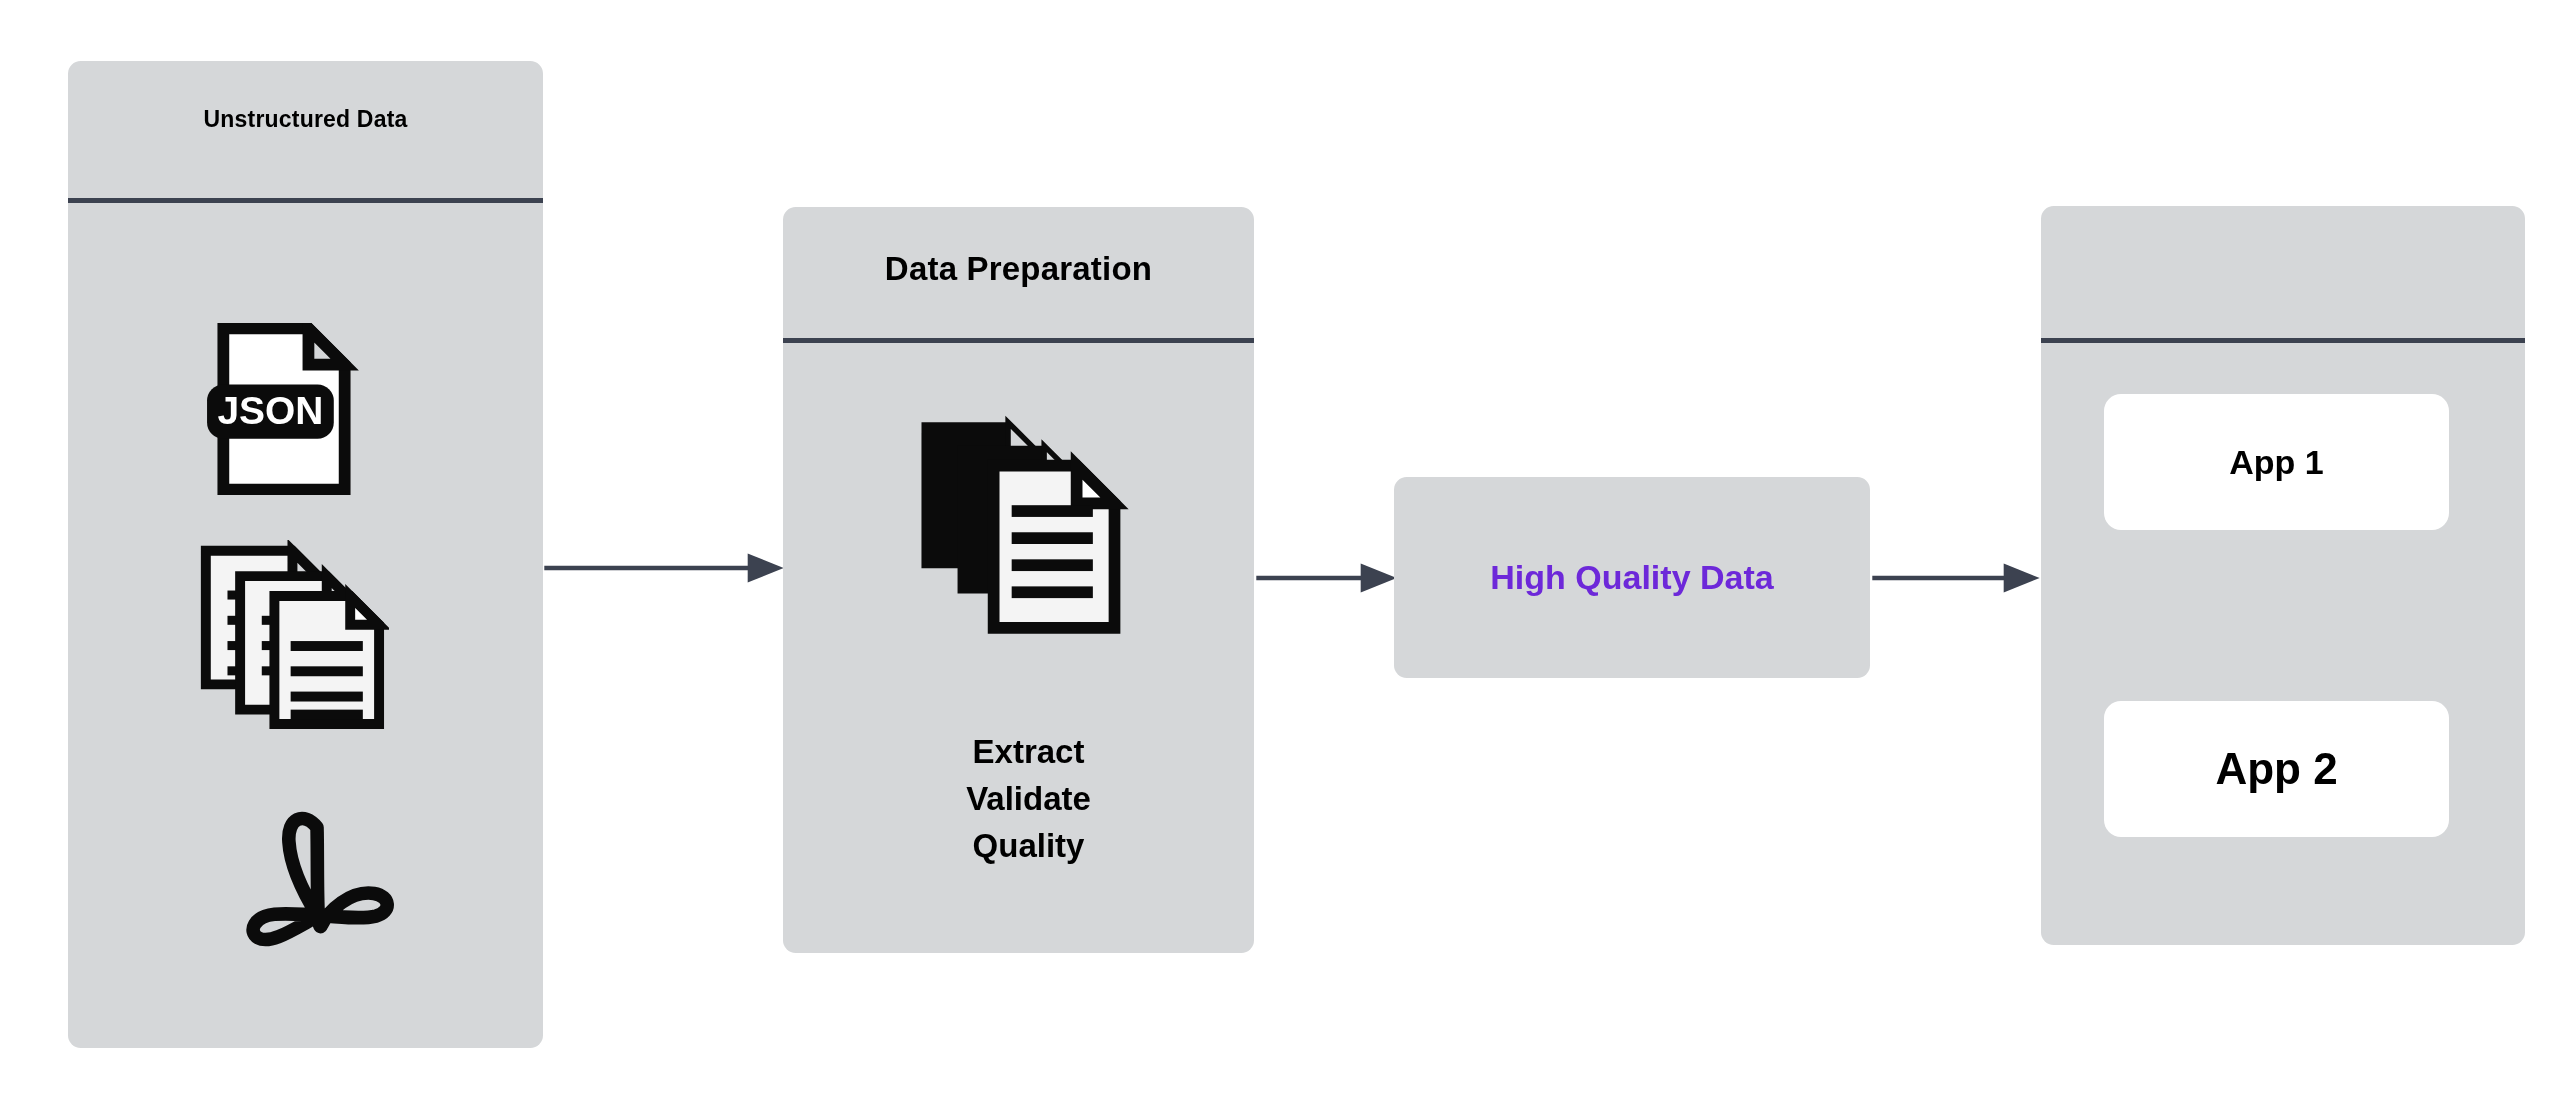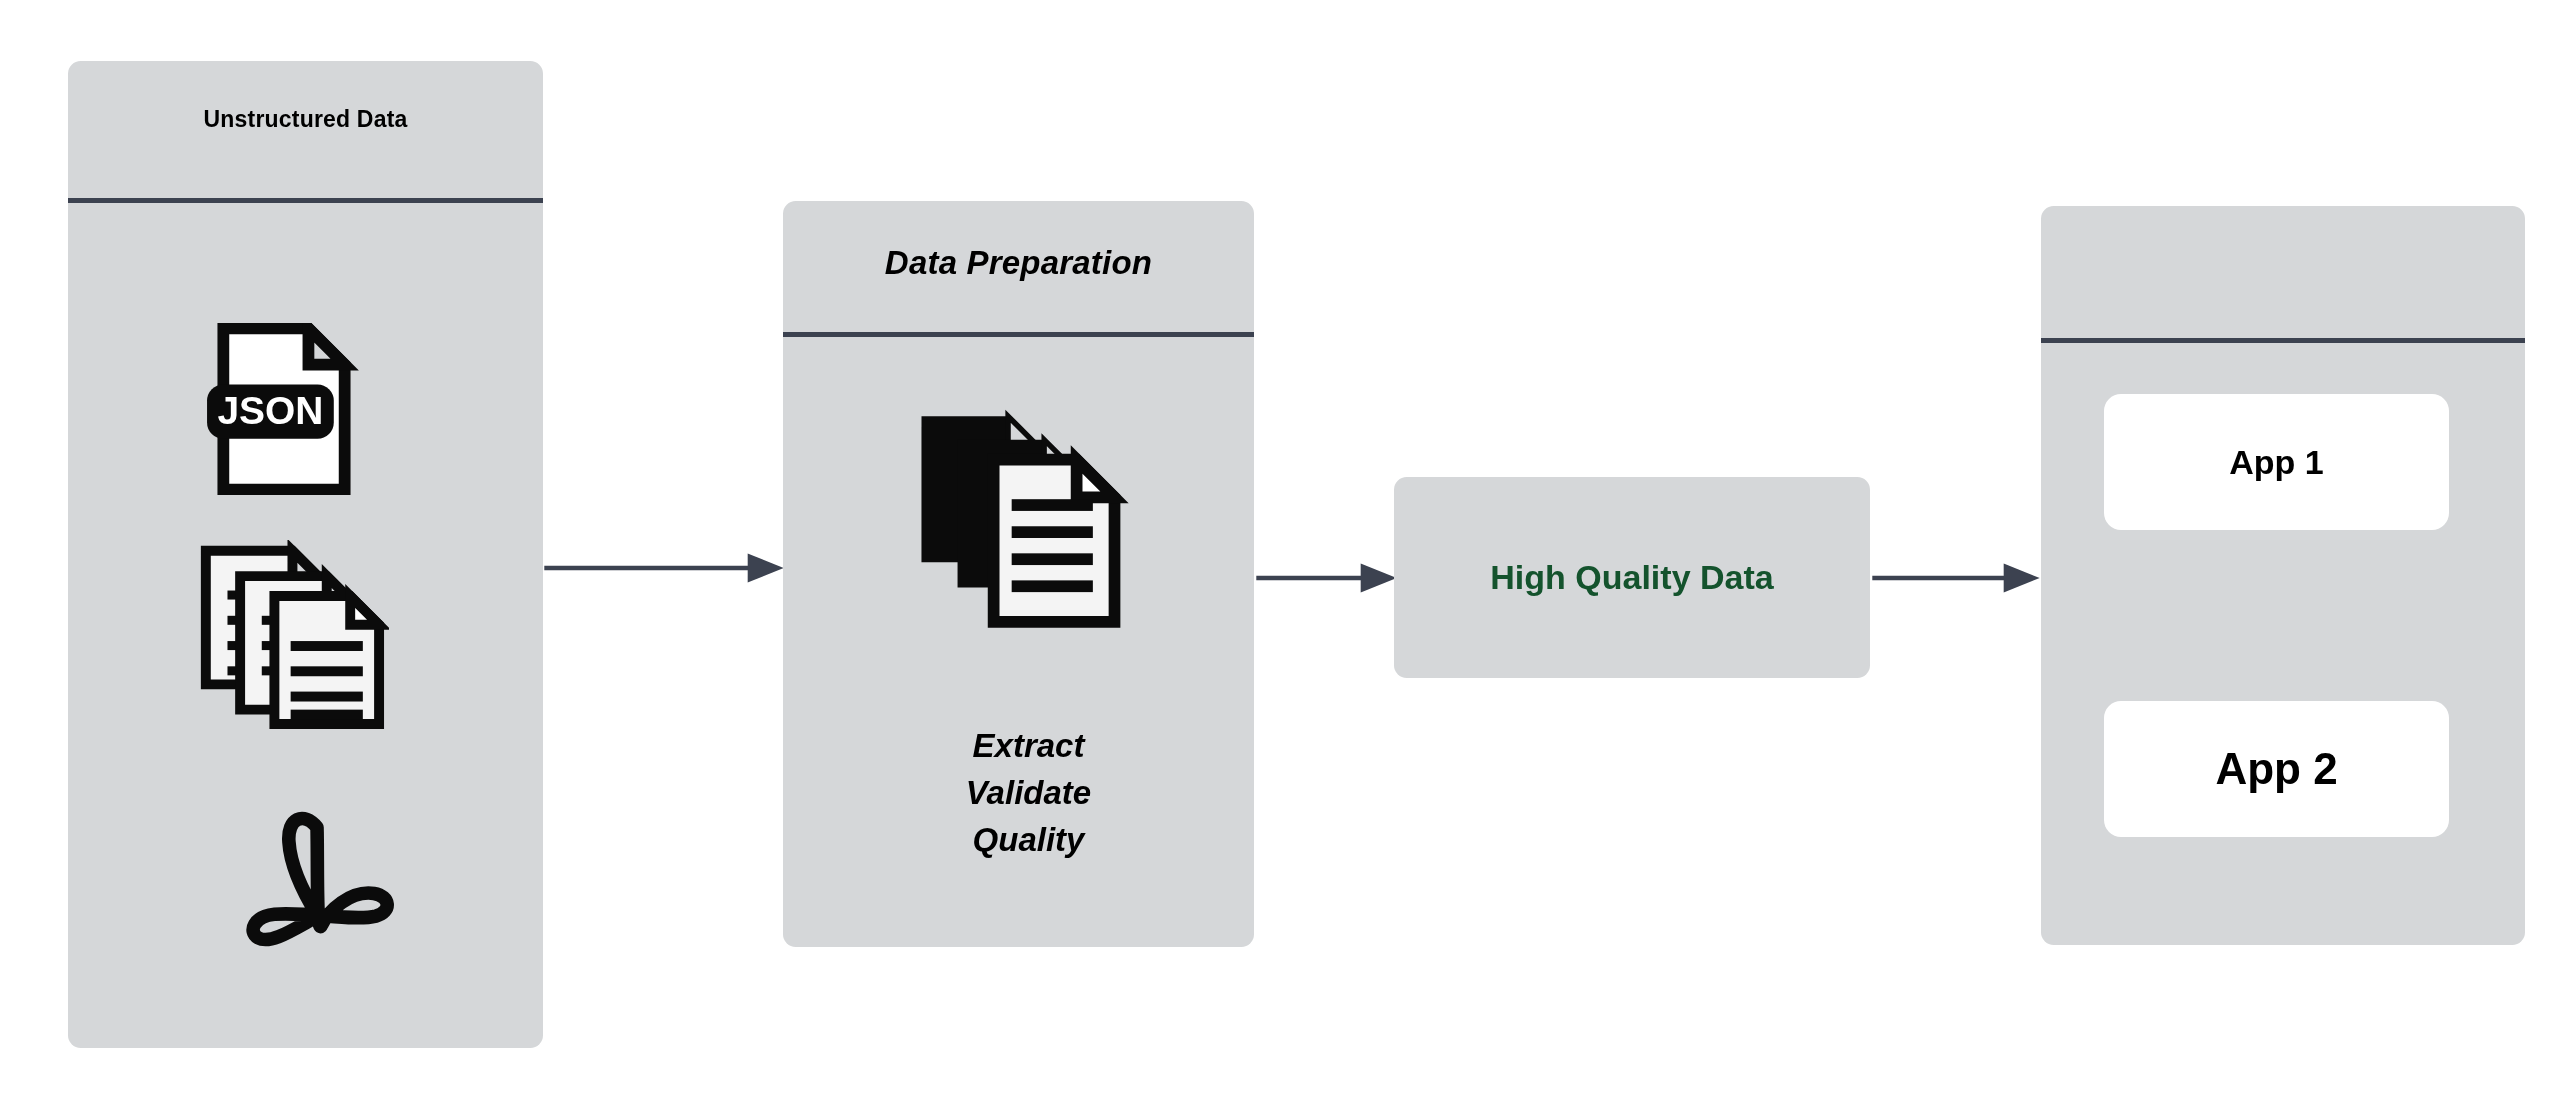--- a/index.html
+++ b/index.html
@@ -44,21 +44,21 @@
 
   
   .flatbox {
     position: absolute;
     background: #d5d7d9;
     border-radius: 12.7px;
     display: flex;
     align-items: center;
     justify-content: center;
     font-weight: bold;
-    color: #14532d;
+    color: #6d28d9;
   }
   .appbox {
     position: absolute;
     background: #ffffff;
     border-radius: 17px;
     display: flex;
     align-items: center;
     justify-content: center;
     font-weight: bold;
     color: #000000;
@@ -143,21 +143,21 @@
         </g>
       </svg>
     </div>
   </div>
 
   <svg class="arrow-svg" style="left:542px; top:550px; width:244px; height:36px;" viewBox="0 0 270 40">
     <line x1="2" y1="20" x2="232" y2="20" stroke="#3c4250" stroke-width="5"></line>
     <polygon points="228,4 268,20 228,36" fill="#3c4250"></polygon>
   </svg>
 
-  <div class="panel" style="left:783px; top:201px; width:471px; height:746px;font-style:italic;">
+  <div class="panel" style="left:783px; top:207px; width:471px; height:746px;">
     <div class="panel-title" style="top:43px; font-size:33px;">Data Preparation</div>
     <div class="panel-divider" style="top:131px;"></div>
 
     <div class="icon" style="left:131px; top:208px; width:217px; height:221px;">
       <svg width="217" height="221" viewBox="0 0 240 245" aria-hidden="true">
 
         <path d="M8 8 H104 L134 38 V170 H8 Z" fill="#0b0b0b"></path>
         <path d="M104 8 L104 38 L134 38 Z" fill="#d5d7d9" stroke="#0b0b0b" stroke-width="6" stroke-linejoin="miter"></path>
 
         <path d="M48 34 H144 L176 66 V198 H48 Z" fill="#0b0b0b"></path>

